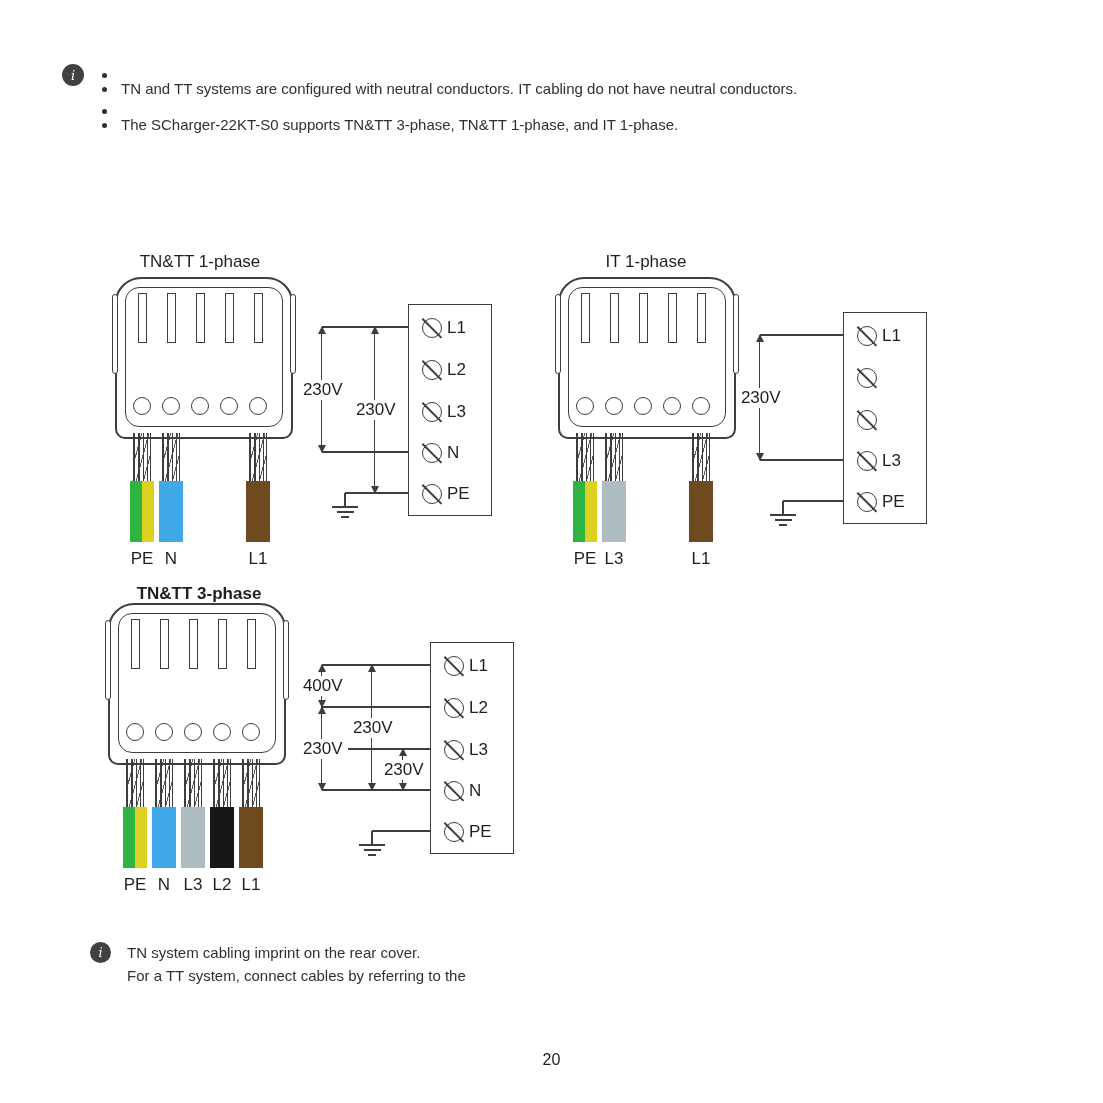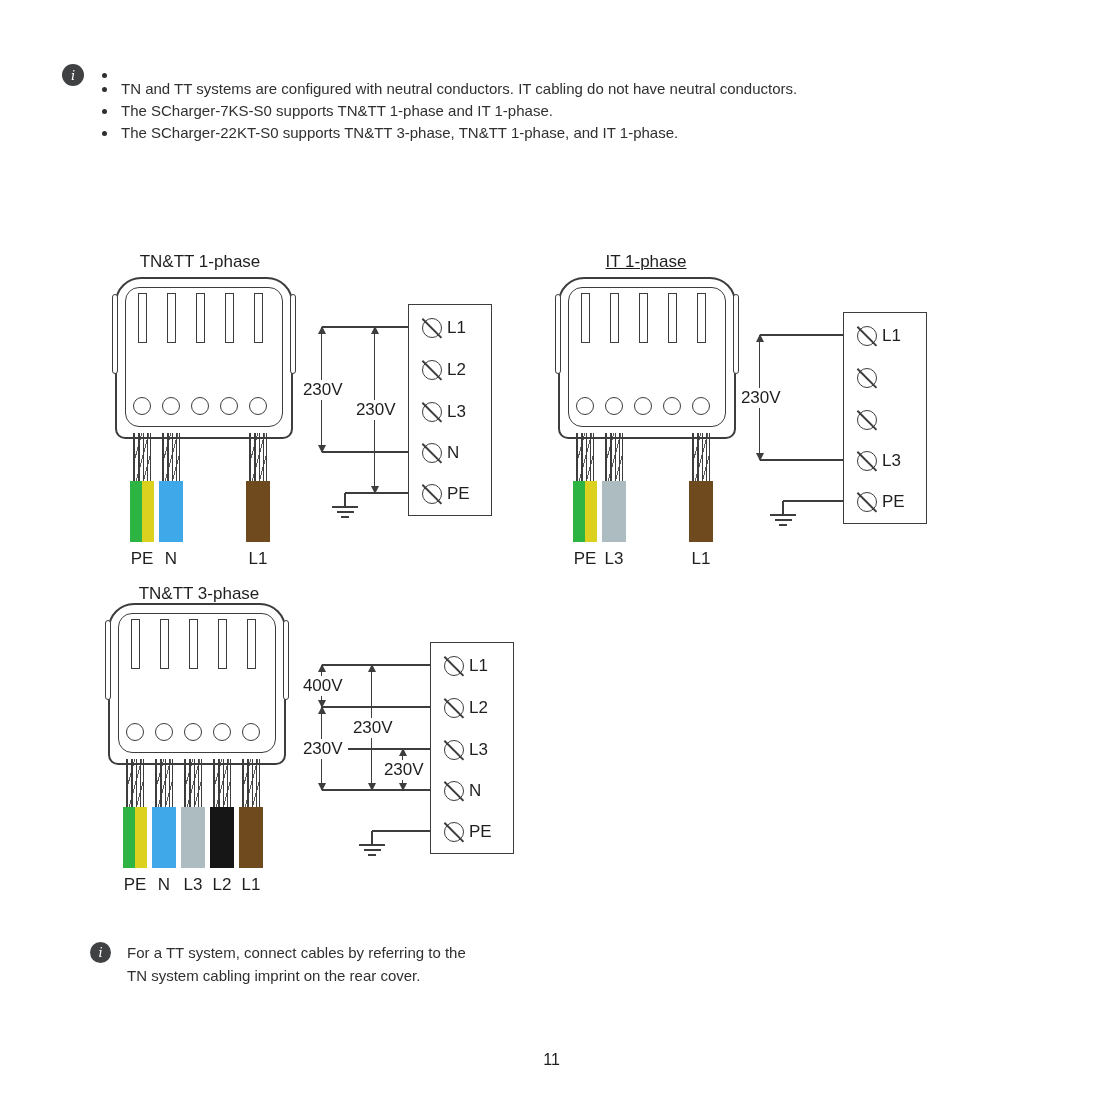--- a/index.html
+++ b/index.html
@@ -83,23 +83,20 @@
           <span></span>
         </div>
       <div class="blines">
           <div>TN and TT systems are configured with neutral conductors. IT cabling do not have neutral conductors.</div>
         </div>
     </div>
     <div class="bitem">
       <div class="bdot">
           <span></span>
         </div>
-      <div class="blines">
-          <div>The SCharger-7KS-S0 supports TN&amp;TT 1-phase and IT 1-phase.</div>
-        </div>
     </div>
     <div class="bitem">
       <div class="bdot">
           <span></span>
         </div>
       <div class="blines">
           <div>The SCharger-22KT-S0 supports TN&amp;TT 3-phase, TN&amp;TT 1-phase, and IT 1-phase.</div>
         </div>
     </div>
   </div>
@@ -194,21 +191,21 @@
         <span class="tlabel">N</span>
       </div>
     <div class="trow" style="top:179px;">
         <span class="tcircle">
           <span class="tslash"></span>
         </span>
         <span class="tlabel">PE</span>
       </div>
   </div>
 
-  <div class="dtitle" style="left:586px; top:252px; width:120px;text-decoration:underline;">IT 1-phase</div>
+  <div class="dtitle" style="left:586px; top:252px; width:120px;">IT 1-phase</div>
 
   <div class="connector" style="left:558px; top:277px;">
     <div class="c-outer"></div>
     <div class="c-tab left"></div>
     <div class="c-tab right"></div>
     <div class="c-inner"></div>
     <div class="c-slot" style="left:22.5px;"></div>
     <div class="c-slot" style="left:51.5px;"></div>
     <div class="c-slot" style="left:80.5px;"></div>
     <div class="c-slot" style="left:109.5px;"></div>
@@ -286,21 +283,21 @@
         <span class="tlabel">L3</span>
       </div>
     <div class="trow" style="top:179px;">
         <span class="tcircle">
           <span class="tslash"></span>
         </span>
         <span class="tlabel">PE</span>
       </div>
   </div>
 
-  <div class="dtitle" style="left:129px; top:584px; width:140px;">TN&amp;TT 3-phase</div>
+  <div class="dtitle" style="left:129px; top:584px; width:140px;font-weight:bold;">TN&amp;TT 3-phase</div>
 
   <div class="connector" style="left:108px; top:603px;">
     <div class="c-outer"></div>
     <div class="c-tab left"></div>
     <div class="c-tab right"></div>
     <div class="c-inner"></div>
     <div class="c-slot" style="left:22.5px;"></div>
     <div class="c-slot" style="left:51.5px;"></div>
     <div class="c-slot" style="left:80.5px;"></div>
     <div class="c-slot" style="left:109.5px;"></div>
@@ -413,19 +410,19 @@
           <span class="tslash"></span>
         </span>
         <span class="tlabel">PE</span>
       </div>
   </div>
 
   <span class="info-icon" style="left:90px; top:942px; width:21px; height:21px;">
       <span>i</span>
     </span>
   <div class="bottom-note-text">
+    <div>TN system cabling imprint on the rear cover.</div>
     <div>For a TT system, connect cables by referring to the</div>
-    <div>TN system cabling imprint on the rear cover.</div>
-  </div>
-
-  <div class="page-number">11</div>
+  </div>
+
+  <div class="page-number">20</div>
 
 </div>
 
 </body></html>

